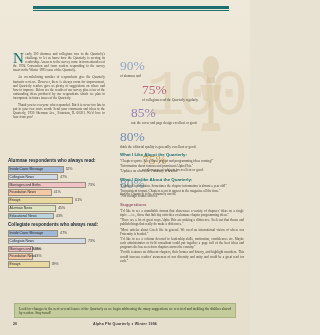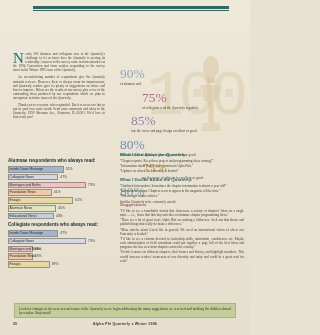--- a/index.html
+++ b/index.html
@@ -49,21 +49,21 @@
     color:#4a4438;font-size:3.3px;line-height:4.1px;text-align:justify;
   }
   .intro p{margin:0 0 3px 0;text-indent:5px;}
   .intro p.first{text-indent:0;}
   .dropcap{
     float:left;font-size:15px;line-height:12px;color:#1d6e6e;
     margin:0 1.5px 0 0;font-family:"Liberation Serif",serif;
   }
 
   
-  .stats{position:absolute;left:120px;top:64px;width:124px;}
+  .stats{position:absolute;left:120px;top:56px;width:124px;}
   .stat{position:relative;margin-bottom:1px;}
   .stat .num{
     font-size:13.5px;font-family:"Liberation Serif",serif;
     line-height:13px;display:inline-block;
   }
   .stat .cap{
     font-size:3.4px;color:#4a4438;line-height:4.5px;display:block;
   }
   .s1 .num{color:#8fa7c4;}
   .s2 .num{color:#b56a7e;}

